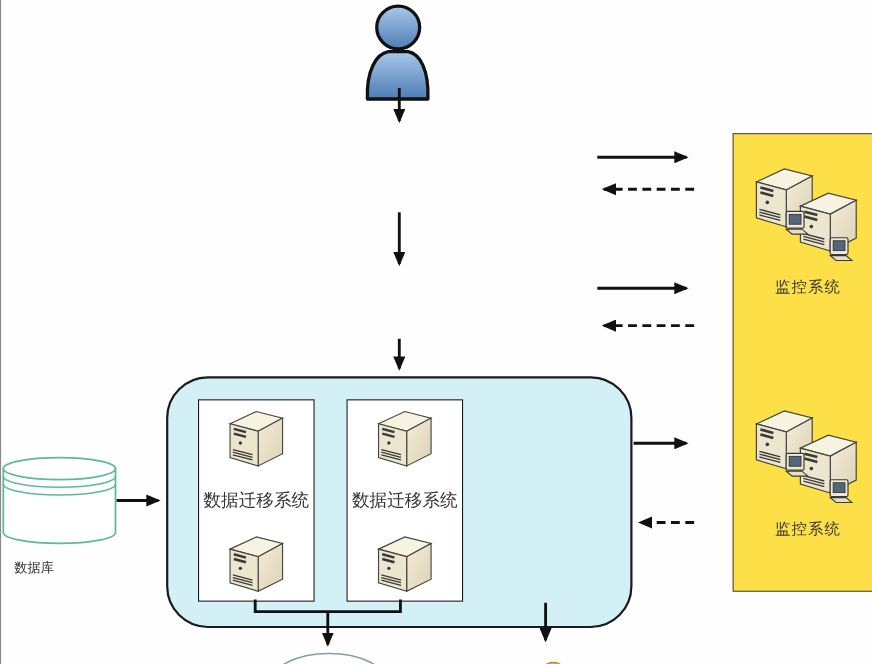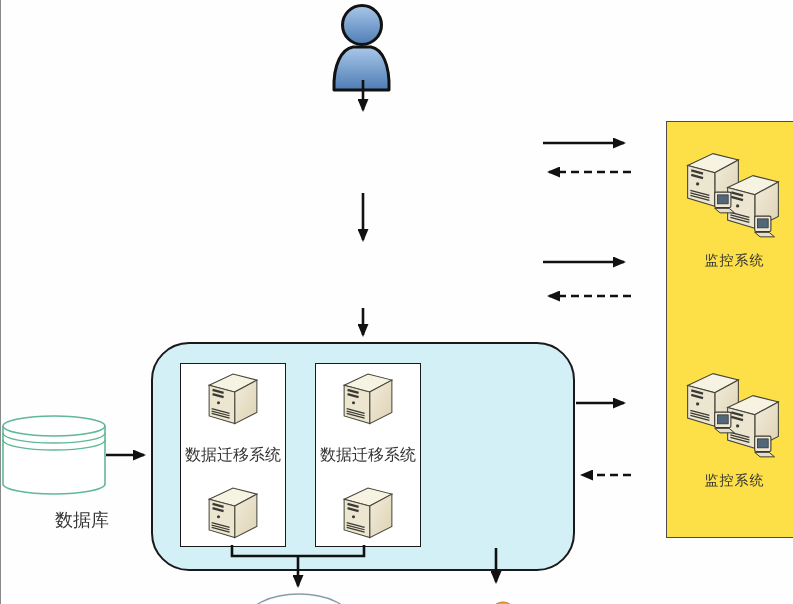--- a/index.html
+++ b/index.html
@@ -35,21 +35,21 @@
     padding:6px 0;
   }
   .subsystem-box .sys-label{font-size:16px;color:#333;white-space:nowrap;}
   .side-panel{
     left:629px;top:121px;width:137px;height:417px;
     background:#fde047;border:1.5px solid #4c4c4c;box-sizing:border-box;margin-left:36px;
   }
   .panel-group{position:absolute;left:0;width:100%;text-align:center;}
   .panel-group .grp-label{font-size:14px;color:#333;letter-spacing:1px;margin-top:2px;}
   .db-label{
-    left:0;top:508px;width:108px;text-align:right;font-size:18px;color:#333;
+    left:12px;top:508px;width:108px;text-align:left;font-size:12px;color:#333;
   }
   svg{display:block;}
   .icon{pointer-events:none;}
   #overlay{position:absolute;left:0;top:0;z-index:30;pointer-events:none;}
   .lift{z-index:10;}
 </style>
 </head>
 <body>
 
 <div id="canvas">

